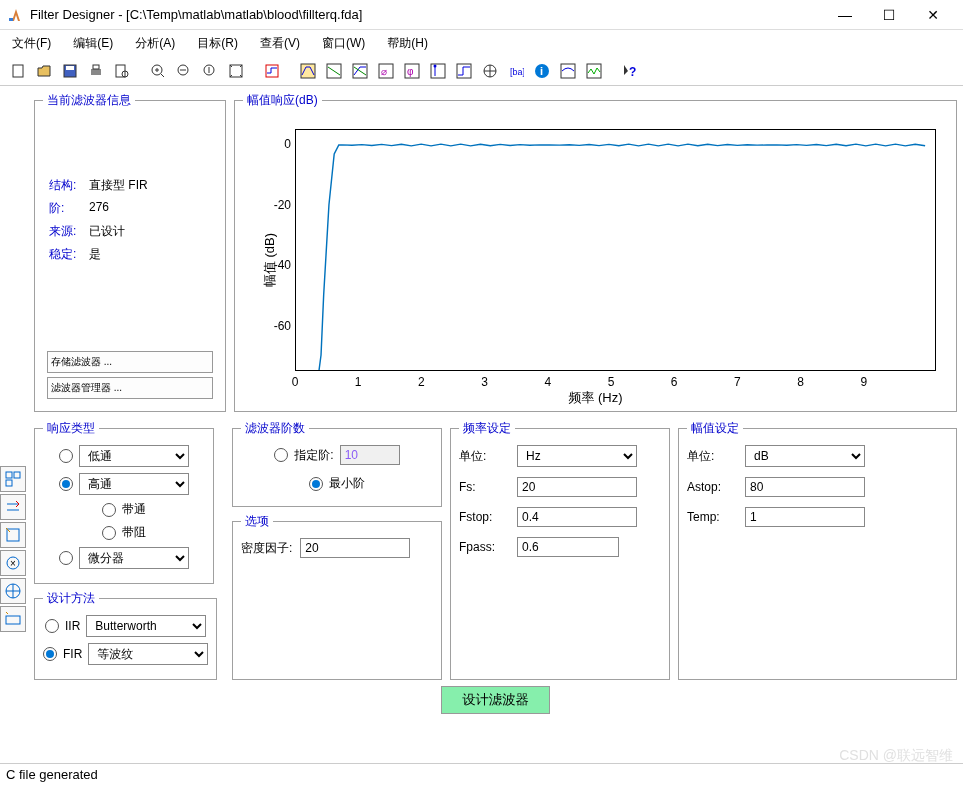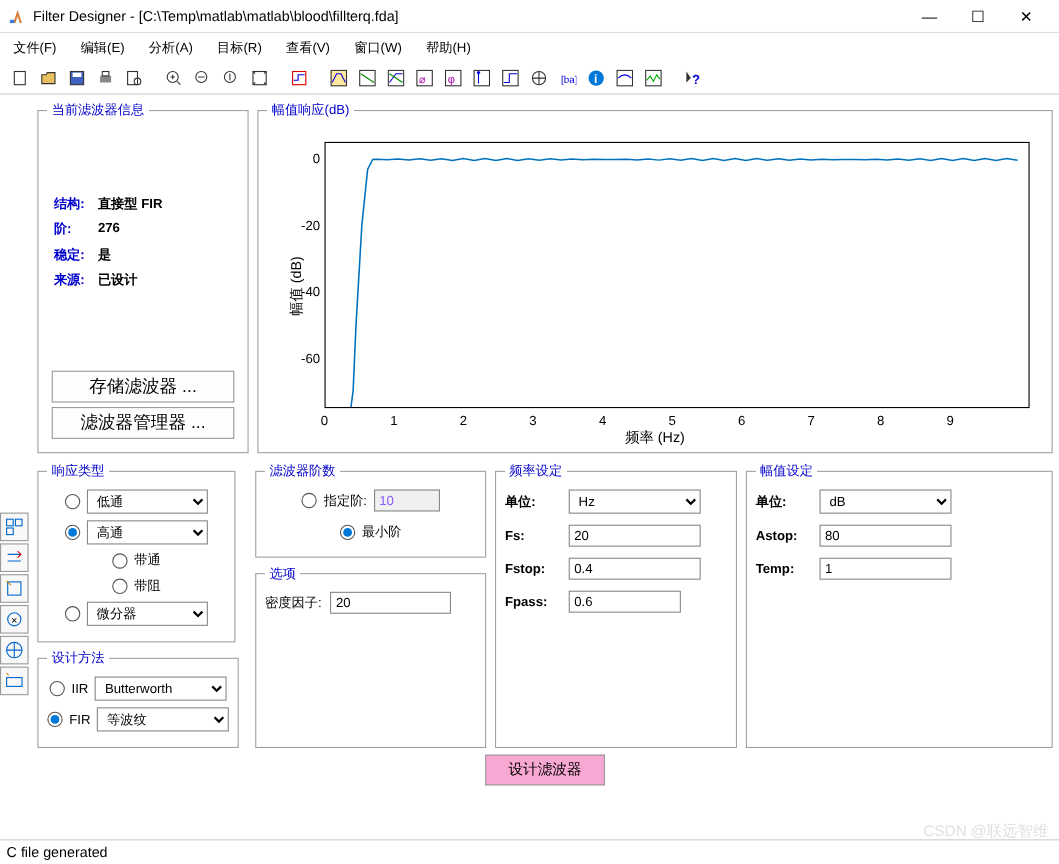--- a/index.html
+++ b/index.html
@@ -16,42 +16,42 @@
 .tool-sep { width: 8px; }
 .main { display: flex; height: 652px; }
 .side-tabs { width: 28px; display: flex; flex-direction: column; gap: 2px; padding-top: 380px; }
 .side-tab { width: 26px; height: 26px; border: 1px solid #999; display: flex; align-items: center; justify-content: center; cursor: pointer; background: #f8f8f8; }
 .content { flex: 1; padding: 6px; }
 .top-row { display: flex; gap: 8px; height: 320px; }
 .bot-row { display: flex; gap: 8px; margin-top: 8px; }
 fieldset { border: 1px solid #a0a0a0; padding: 8px; position: relative; }
 legend { color: #0000cc; font-size: 12px; padding: 0 4px; }
 .info-panel { width: 192px; display: flex; flex-direction: column; }
-.info-body { flex: 1; padding: 60px 6px 10px 6px; font-weight: bold; }
+.info-body { flex: 1; padding: 60px 6px 10px 6px; }
 .info-row { display: flex; margin-bottom: 6px; font-size: 12px; }
 .info-label { color: #0000cc; width: 40px; }
 .info-val { color: #000; }
 .info-buttons { display: flex; flex-direction: column; gap: 4px; padding: 4px; }
-.info-btn { border: 1px solid #999; background: #fdfdfd; padding: 3px; text-align: center; cursor: pointer; font-size: 16px; }
+.info-btn { border: 1px solid #999; background: #fdfdfd; padding: 3px; text-align: left; cursor: pointer; font-size: 10px; }
 .chart-panel { flex: 1; position: relative; }
 .chart-area { position: absolute; left: 60px; top: 20px; right: 20px; bottom: 40px; border: 1px solid #000; }
 .yaxis-label { position: absolute; left: 8px; top: 50%; transform: translateY(-50%) rotate(-90deg); font-size: 13px; }
 .xaxis-label { position: absolute; bottom: 4px; left: 50%; transform: translateX(-50%); font-size: 13px; }
 .ytick { position: absolute; left: 30px; font-size: 12px; transform: translateY(-50%); text-align: right; width: 26px; }
 .xtick { position: absolute; bottom: 22px; font-size: 12px; transform: translateX(-50%); }
 .radio-row { display: flex; align-items: center; gap: 6px; margin-bottom: 6px; justify-content: center; }
 .radio { width: 14px; height: 14px; border: 1px solid #555; border-radius: 50%; display: inline-flex; align-items: center; justify-content: center; cursor: pointer; }
 .radio.checked::after { content: ""; width: 8px; height: 8px; background: #0078d7; border-radius: 50%; }
 select, input.text { border: 1px solid #888; padding: 2px 4px; font-size: 12px; background: #fff; }
 select:disabled, input:disabled { background: #f0f0f0; color: #8b5cf6; }
-.design-btn { border: 1px solid #999; background: #f9a8d4; padding: 4px 20px; cursor: pointer; margin: 6px auto; display: block; }
+.design-btn { border: 1px solid #999; background: #86efac; padding: 4px 20px; cursor: pointer; margin: 6px auto; display: block; }
 .statusbar { position: absolute; bottom: 0; left: 0; right: 0; height: 22px; border-top: 1px solid #ccc; padding: 2px 6px; font-size: 13px; display: flex; align-items: center; }
 .watermark { position: absolute; bottom: 20px; right: 10px; color: #ccc; font-size: 14px; opacity: 0.6; }
 .form-row { display: flex; align-items: center; gap: 8px; margin-bottom: 10px; }
-.form-label { width: 50px; font-weight: bold; }
+.form-label { width: 50px; }
 </style>
 </head>
 <body>
 
 <div class="titlebar">
   <svg class="app-icon" viewBox="0 0 16 16">
       <path fill="#d97f3a" d="M8 2 L12 14 L10 14 L8 8 L6 14 L4 14 Z"></path>
       <rect x="1" y="11" width="4" height="3" fill="#3a7ed9"></rect>
     </svg>
   <span class="title-text">Filter Designer -  [C:\Temp\matlab\matlab\blood\fillterq.fda]</span>
@@ -268,26 +268,26 @@
         <div class="info-body">
           <div class="info-row">
               <span class="info-label">结构:</span>
               <span class="info-val">直接型 FIR</span>
             </div>
           <div class="info-row">
               <span class="info-label">阶:</span>
               <span class="info-val">276</span>
             </div>
           <div class="info-row">
+              <span class="info-label">来源:</span>
+              <span class="info-val">已设计</span>
+            </div>
+          <div class="info-row">
               <span class="info-label">稳定:</span>
               <span class="info-val">是</span>
-            </div>
-          <div class="info-row">
-              <span class="info-label">来源:</span>
-              <span class="info-val">已设计</span>
             </div>
         </div>
         <div class="info-buttons">
           <div class="info-btn">存储滤波器 ...</div>
           <div class="info-btn">滤波器管理器 ...</div>
         </div>
       </fieldset>
 
       <fieldset class="chart-panel">
         <legend>幅值响应(dB)</legend>

